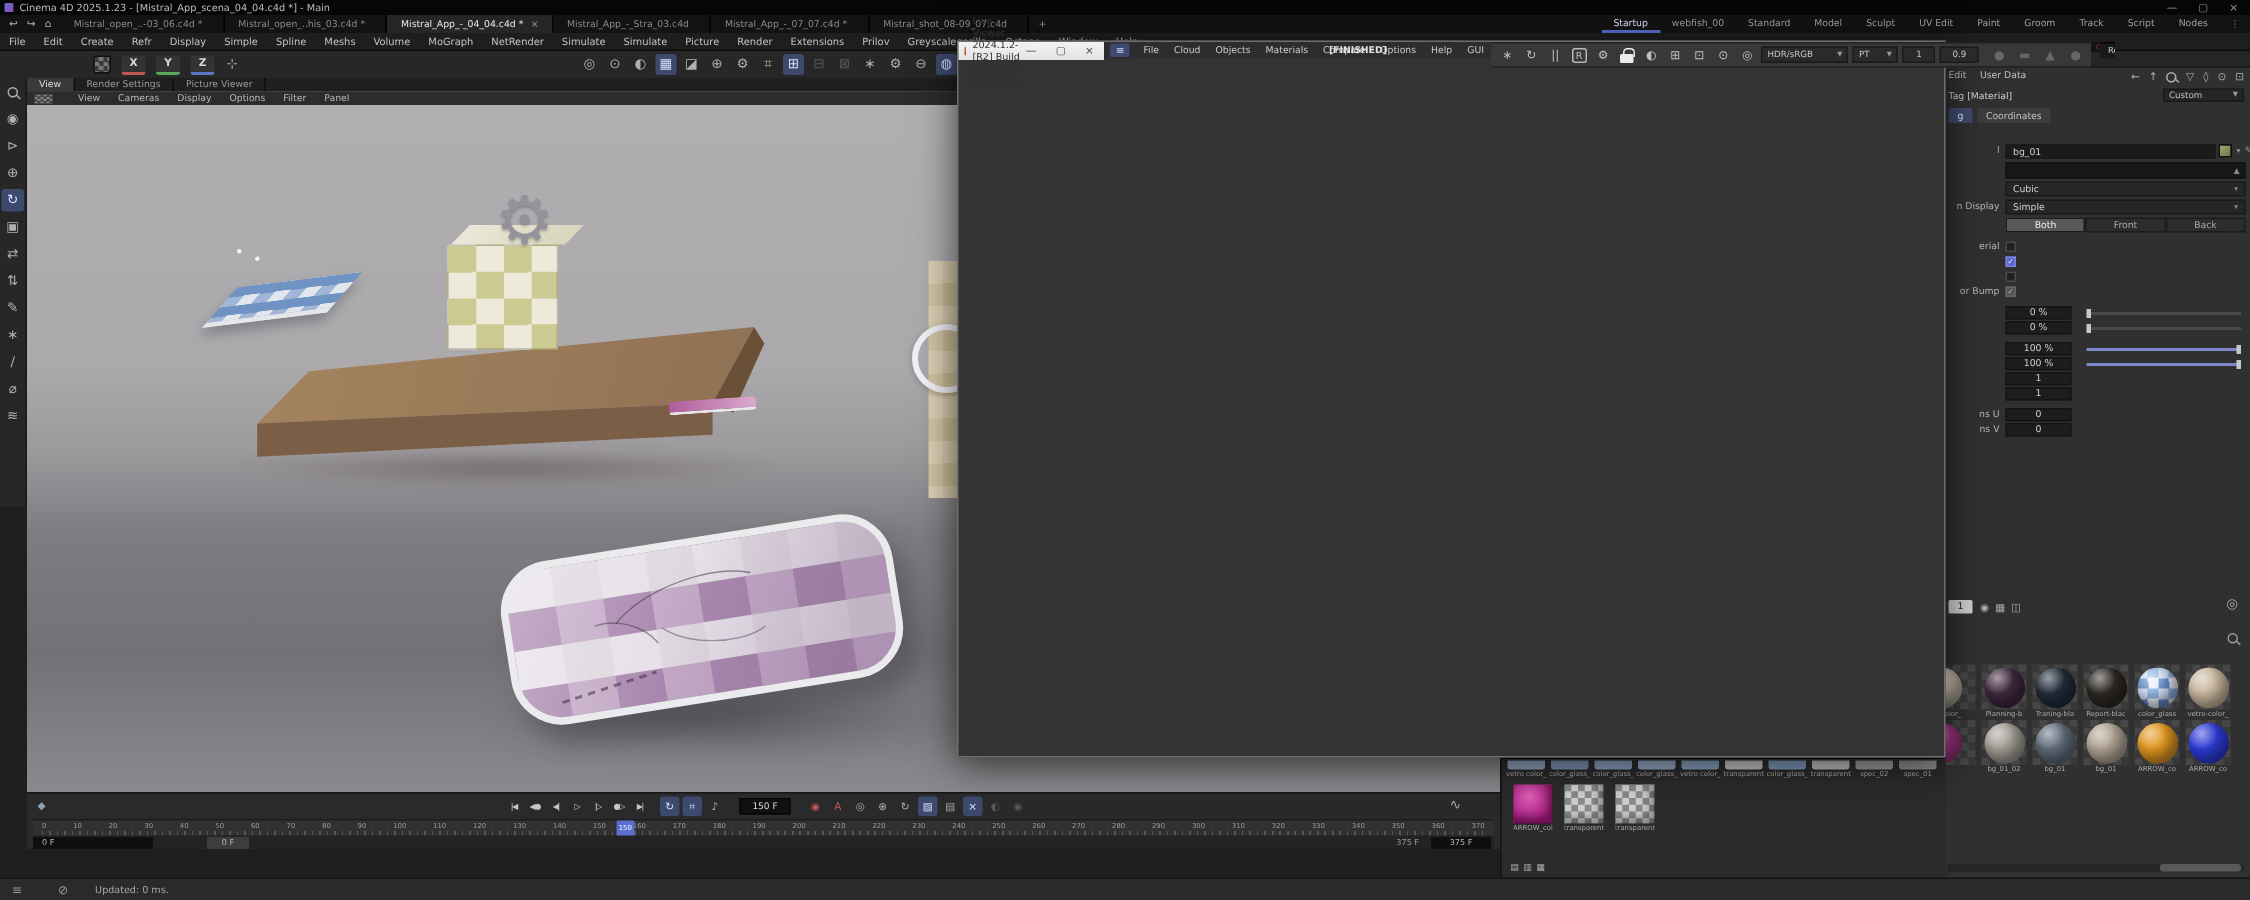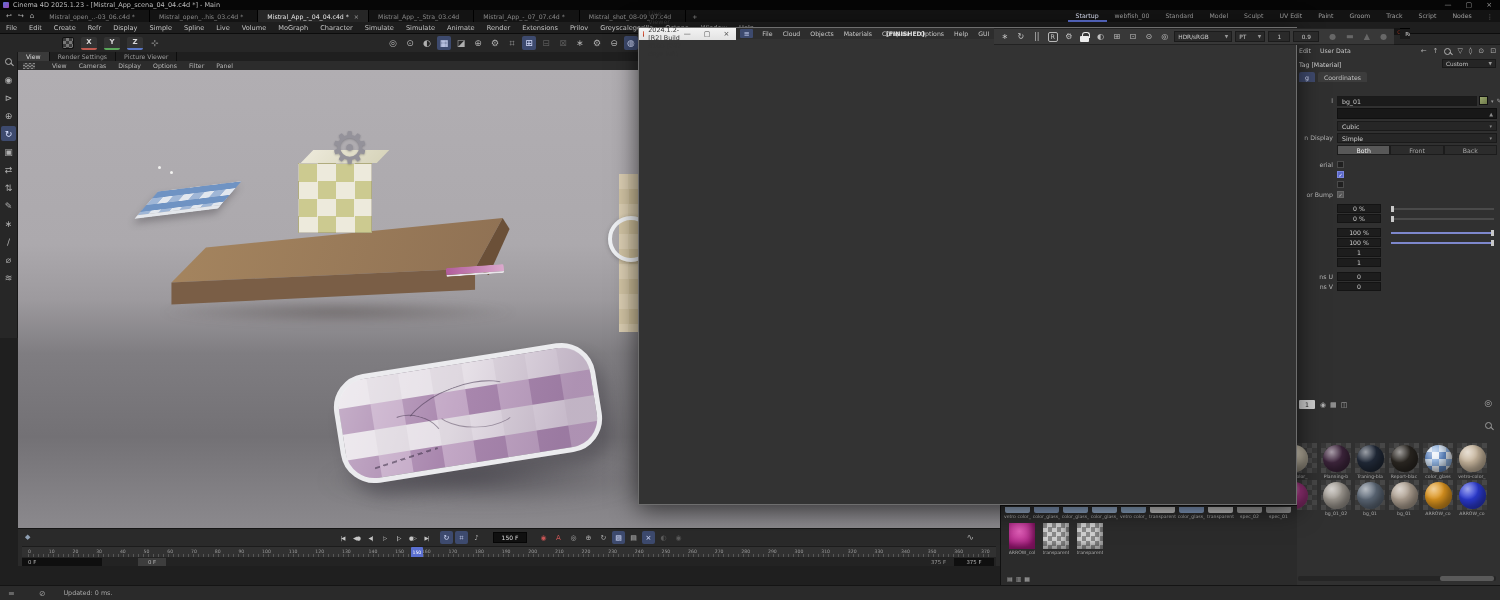--- a/index.html
+++ b/index.html
@@ -299,27 +299,27 @@
 
   <div id="menubar" class="abs">
 
   <span class="mitem">File</span>
       <span class="mitem">Edit</span>
       <span class="mitem">Create</span>
       <span class="mitem">Refr</span>
       <span class="mitem">Display</span>
       <span class="mitem">Simple</span>
       <span class="mitem">Spline</span>
-      <span class="mitem">Live</span>
+      <span class="mitem">Meshs</span>
       <span class="mitem">Volume</span>
       <span class="mitem">MoGraph</span>
-      <span class="mitem">Character</span>
+      <span class="mitem">NetRender</span>
       <span class="mitem">Simulate</span>
       <span class="mitem">Simulate</span>
-      <span class="mitem">Animate</span>
+      <span class="mitem">Picture</span>
       <span class="mitem">Render</span>
       <span class="mitem">Extensions</span>
       <span class="mitem">Prilov</span>
       <span class="mitem">Greyscalegorilla</span>
       <span class="mitem">Octane</span>
       <span class="mitem">Window</span>
       <span class="mitem">Help</span>
     </div>
 
   <div id="toolbar2" class="abs">

